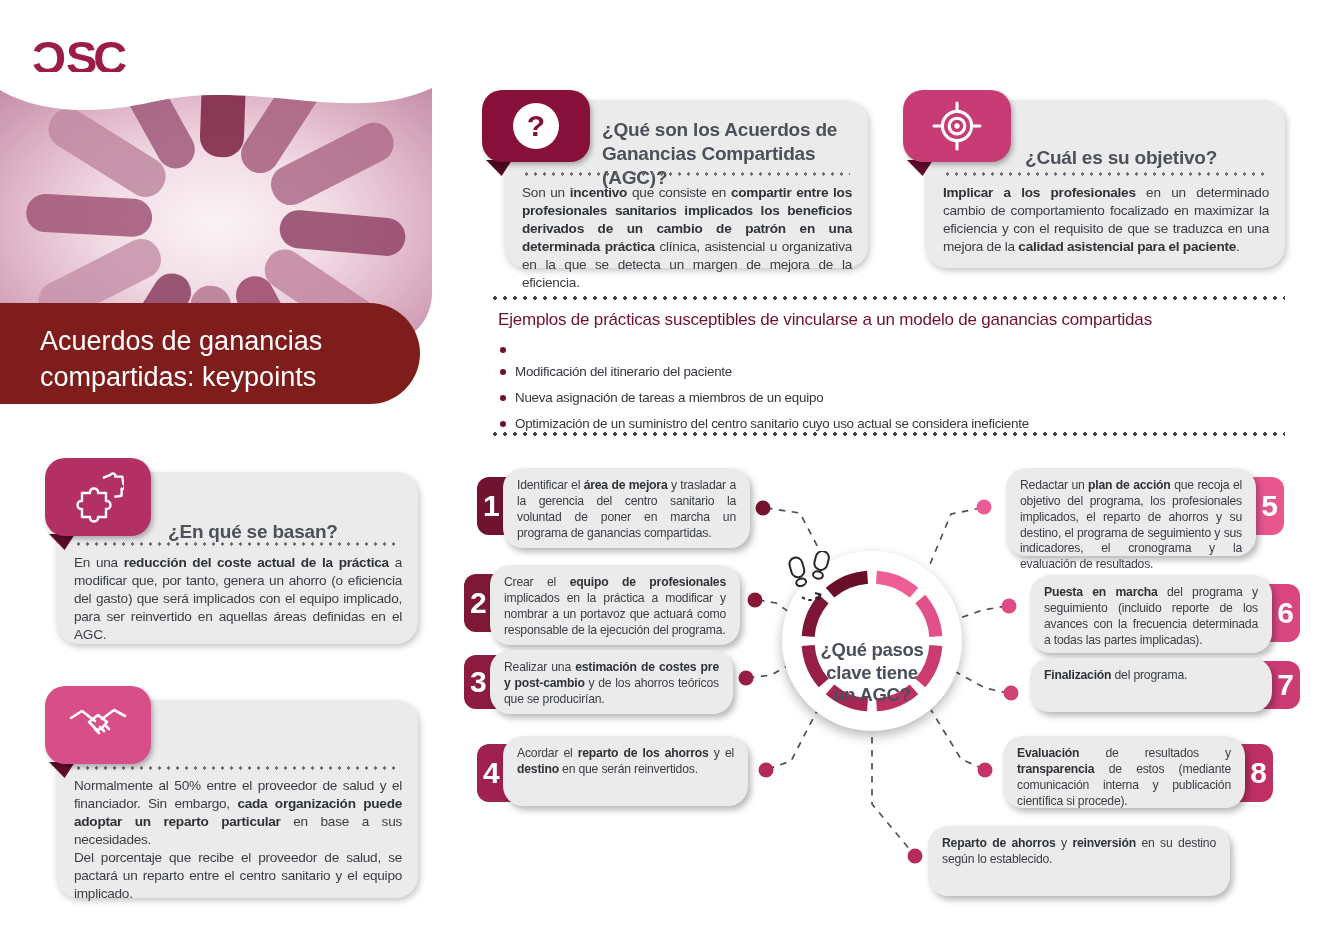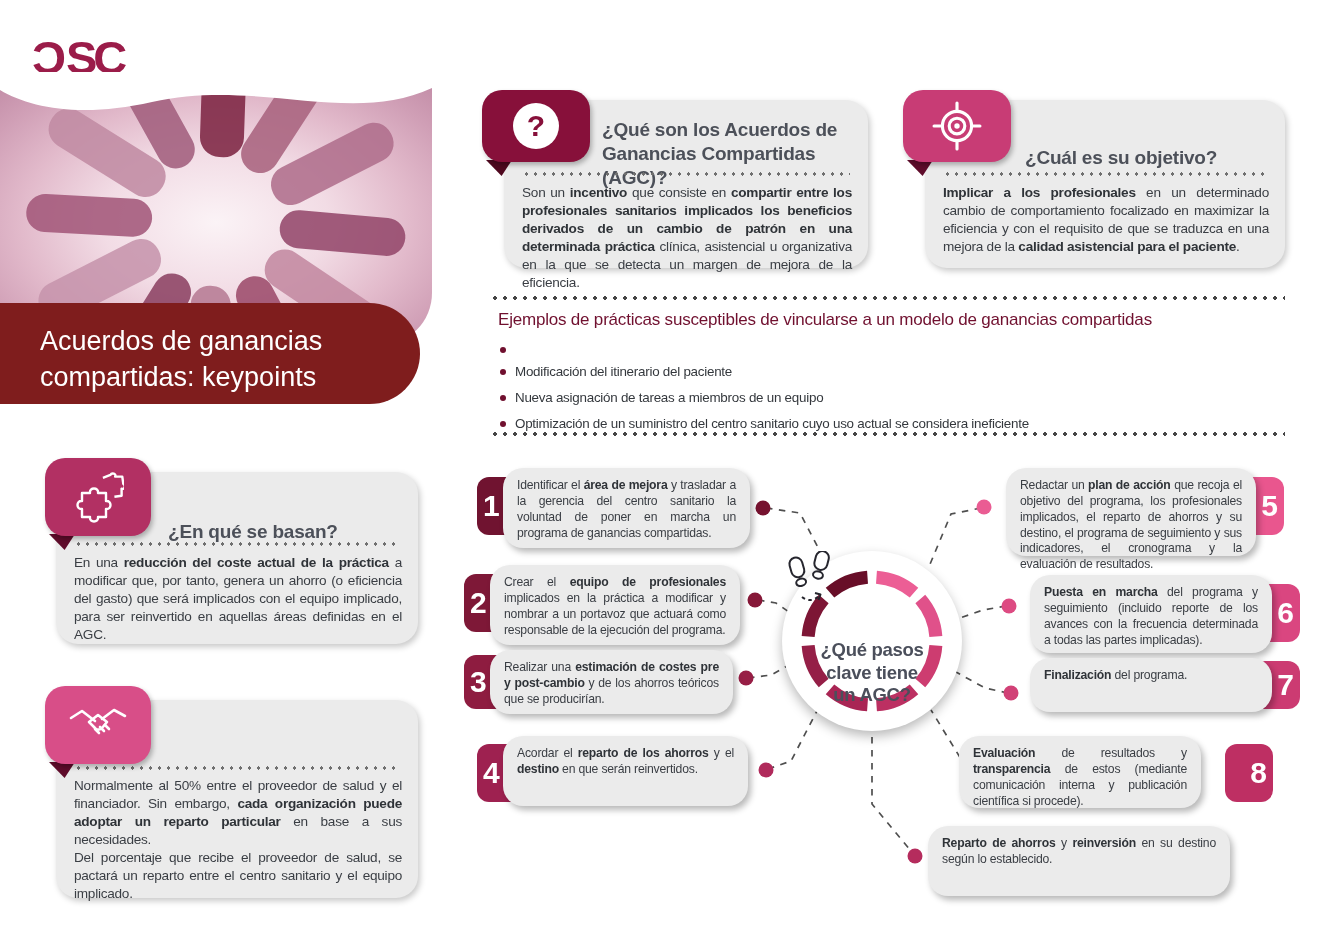--- a/index.html
+++ b/index.html
@@ -260,21 +260,21 @@
   <div class="sbox" style="left:1030px;top:575px;width:242px;height:78px;"><span class="b">Puesta en marcha</span><span> del programa y seguimiento (incluido reporte de los avances con la frecuencia determinada a todas las partes implicadas).</span></div>
 
   <div class="numtab right" style="left:1252px;top:661px;height:48px;background:#CC3B72;">
       <span>7</span>
     </div>
   <div class="sbox" style="left:1030px;top:658px;width:242px;height:54px;"><span class="b">Finalización</span><span> del programa.</span></div>
 
   <div class="numtab right" style="left:1225px;top:744px;background:#BE2F63;">
       <span>8</span>
     </div>
-  <div class="sbox" style="left:959px;top:736px;width:242px;height:72px;"><span class="b">Evaluación</span><span> de resultados y </span><span class="b">transparencia</span><span> de estos (mediante comunicación interna y publicación científica si procede).</span></div>
+  <div class="sbox" style="left:1003px;top:736px;width:242px;height:72px;"><span class="b">Evaluación</span><span> de resultados y </span><span class="b">transparencia</span><span> de estos (mediante comunicación interna y publicación científica si procede).</span></div>
 
   <div class="numtab right" style="left:1158px;top:834px;background:#A82455;">
       <span>9</span>
     </div>
   <div class="sbox" style="left:928px;top:826px;width:302px;height:70px;"><span class="b">Reparto de ahorros</span><span> y </span><span class="b">reinversión</span><span> en su destino según lo establecido.</span></div>
 
   <div class="circle-wrap">
     <div class="circle-bg"></div>
     <svg viewBox="0 0 180 180">
       <g fill="none" stroke-width="13">

